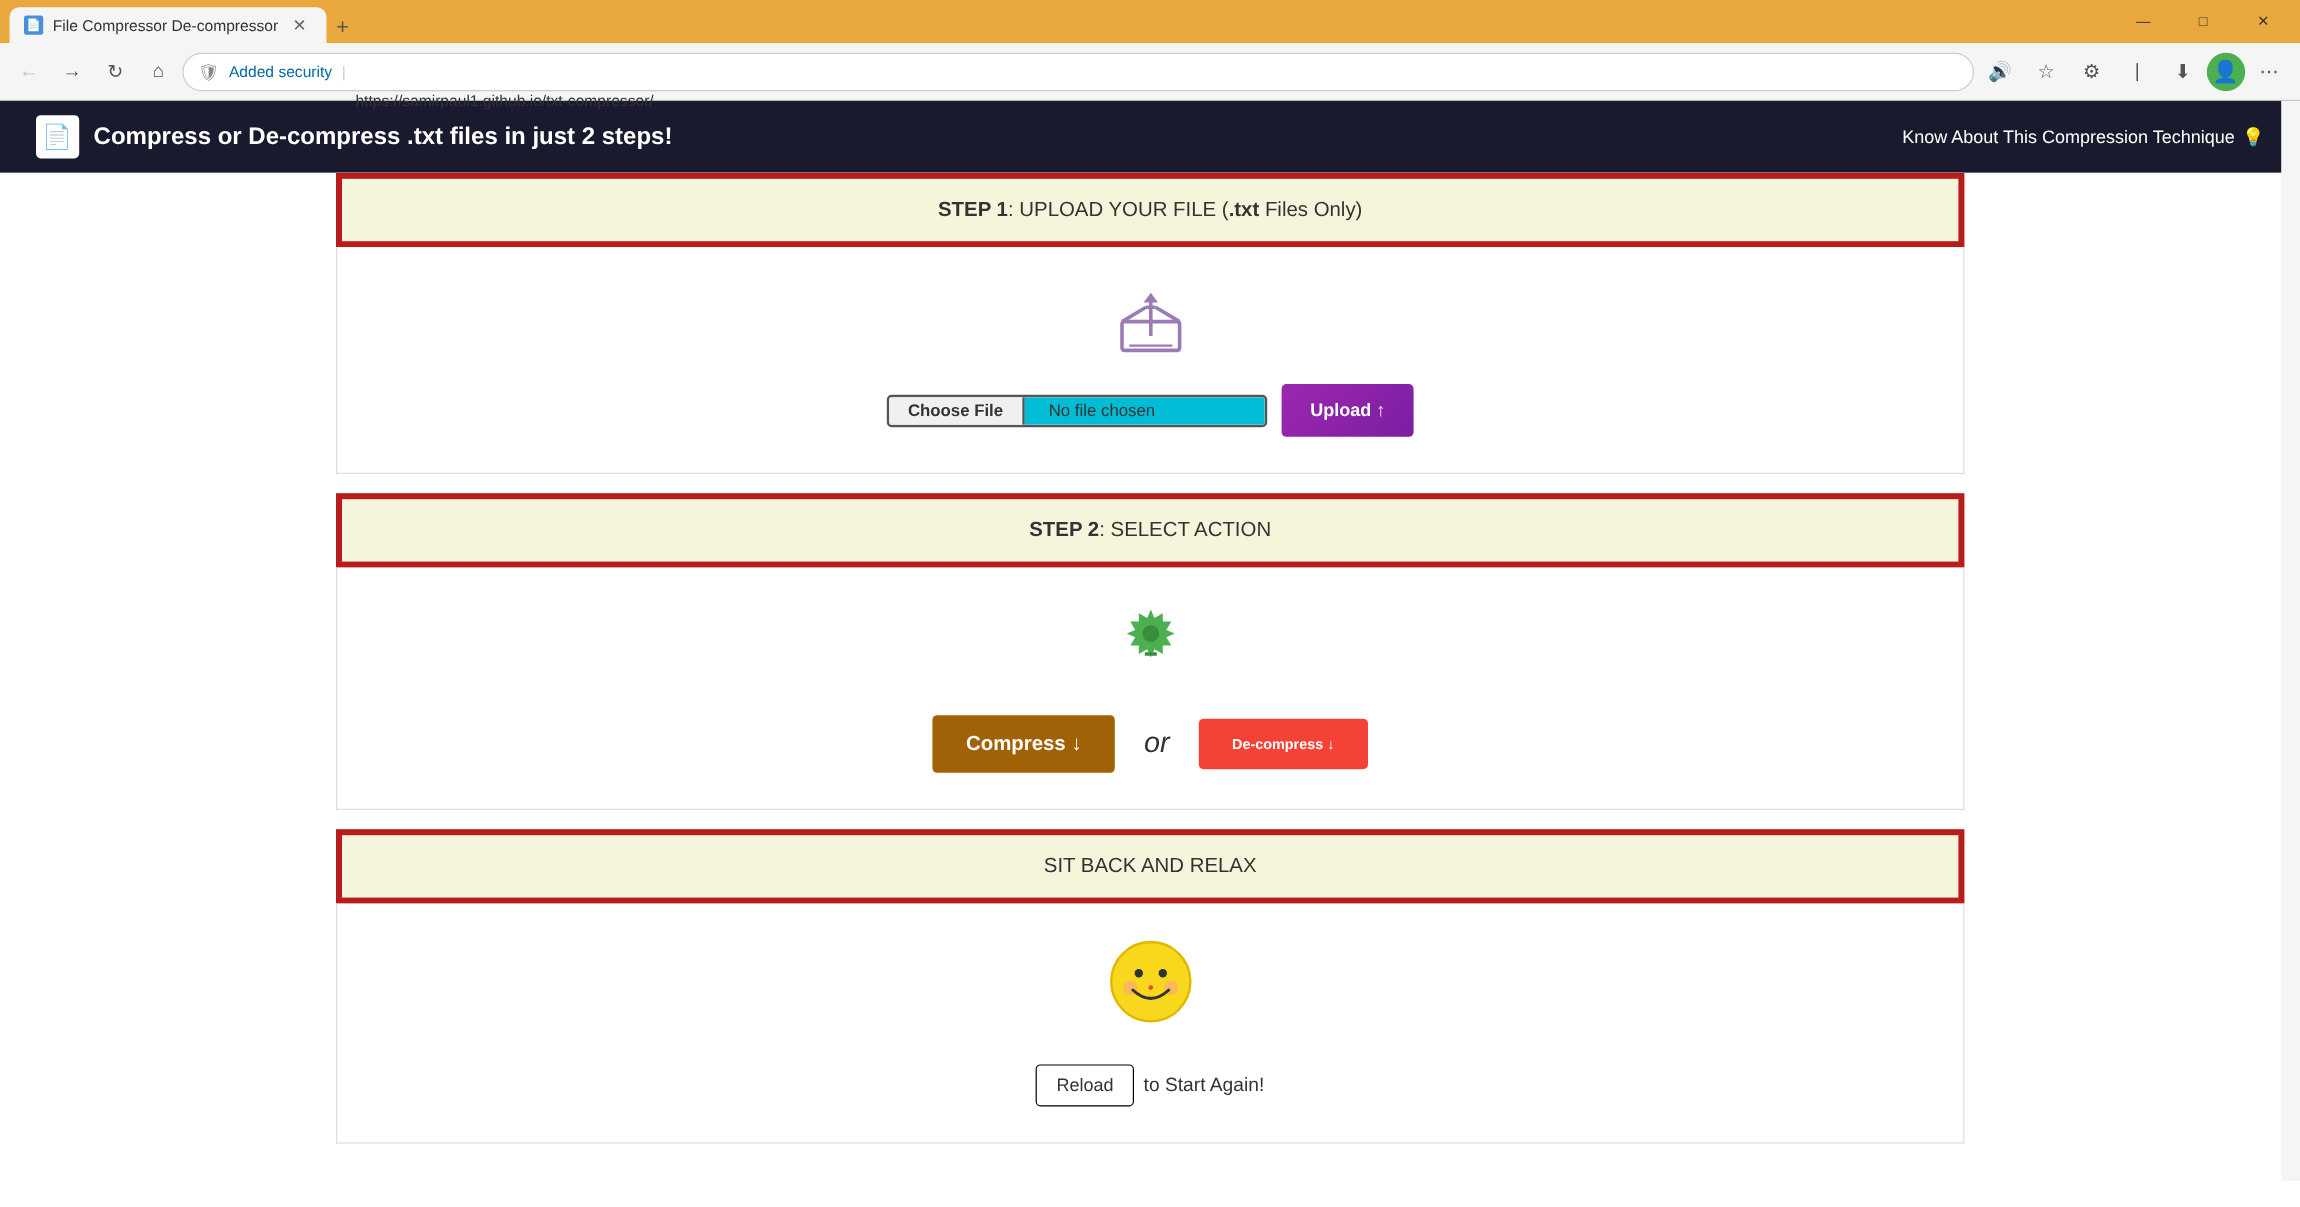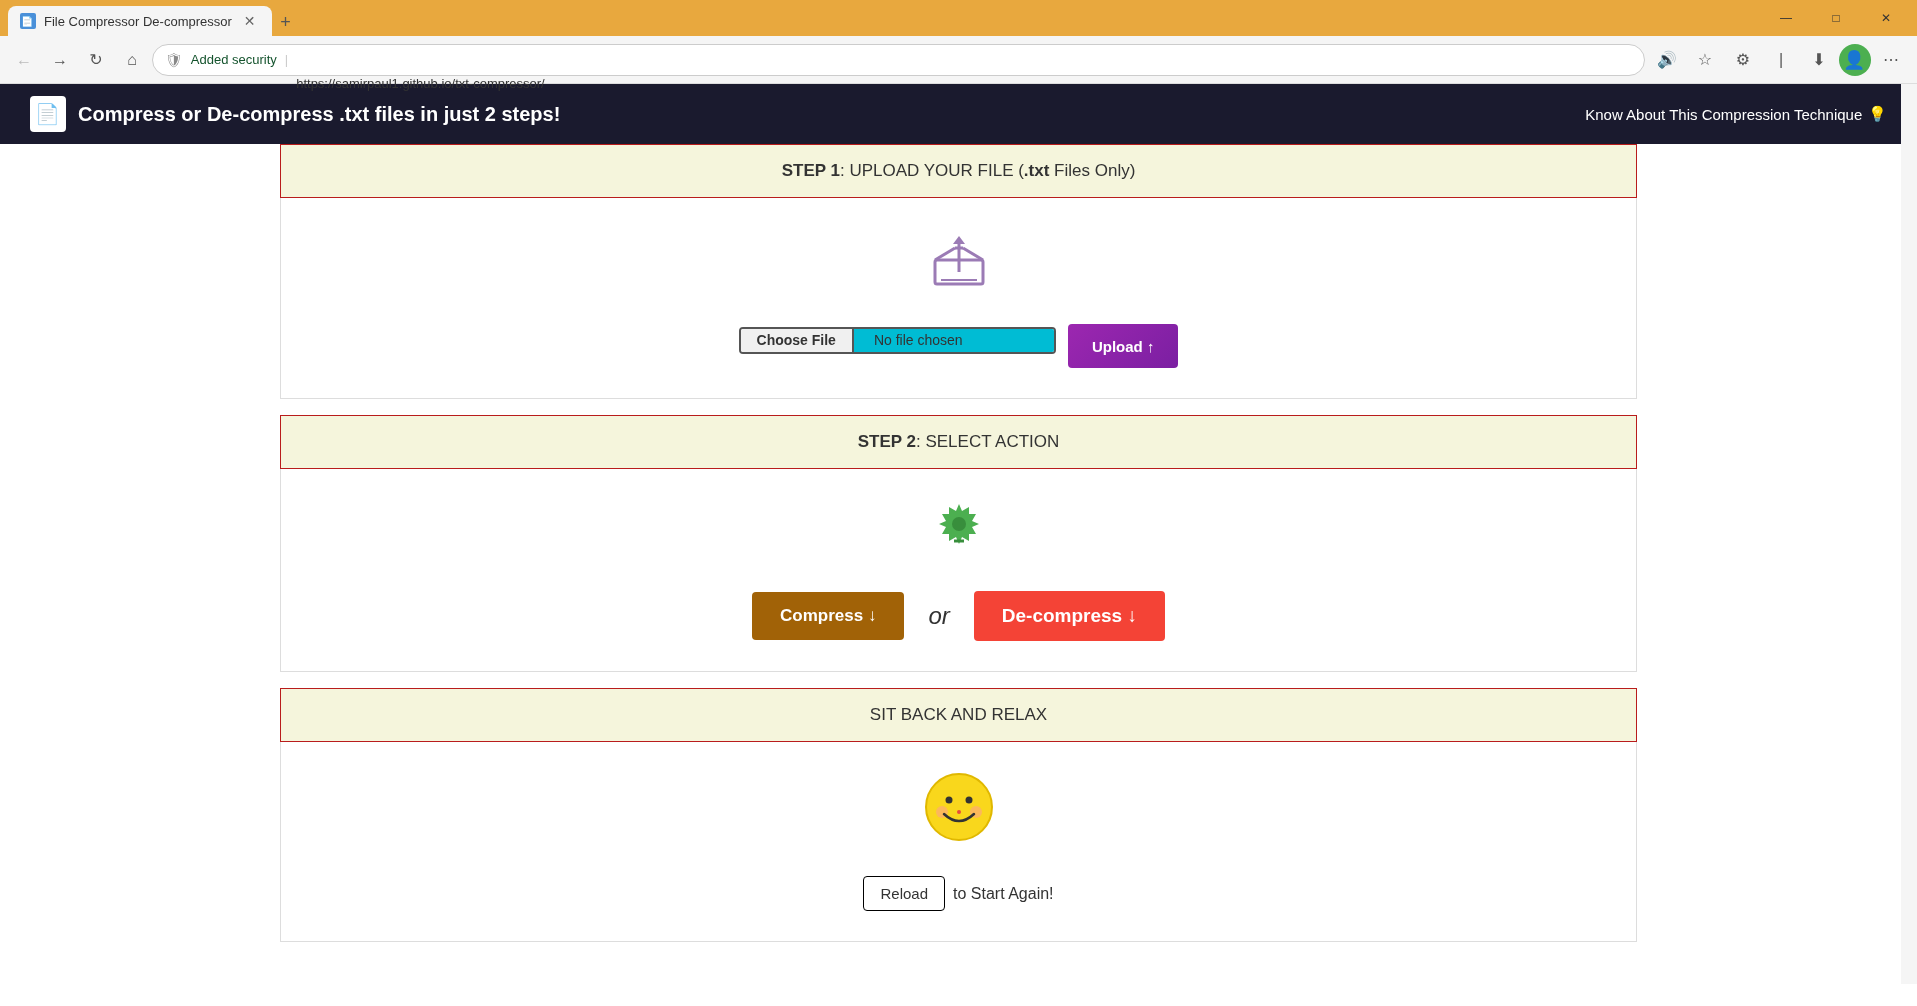--- a/index.html
+++ b/index.html
@@ -105,21 +105,21 @@
       border: 1px solid #ccc;
       border-radius: 16px;
       display: flex;
       align-items: center;
       padding: 0 12px;
       gap: 8px;
       font-size: 13px;
       color: #333;
     }
     .shield-icon { color: #888; font-size: 14px; }
-    .security-text { color: #14532d; font-size: 13px; }
+    .security-text { color: #0369a1; font-size: 13px; }
     .separator { color: #ccc; }
     .url-text { color: #333; font-size: 13px; margin-top: 48px; }
 
     .nav-right {
       display: flex;
       align-items: center;
       gap: 2px;
     }
     .nav-icon-btn {
       width: 36px;
@@ -187,21 +187,21 @@
       padding: 0 280px;
     }
 
     
     .step-section {
       margin-bottom: 0;
     }
 
     .step-header {
       background: #f5f5dc;
-      border: 1px solid #b91c1c;
+      border: 5px solid #b91c1c;
       padding: 16px 24px;
       text-align: center;
       font-size: 17px;
       color: #333;
       font-weight: normal;
     }
     .step-header .step-num { font-weight: bold; }
     .step-header .step-ext { font-weight: bold; }
 
     .step-body {
@@ -267,21 +267,20 @@
       border: none;
       padding: 0 24px;
       height: 44px;
       border-radius: 4px;
       font-size: 15px;
       font-weight: bold;
       cursor: pointer;
       display: flex;
       align-items: center;
       gap: 6px;
-      margin-top: 12px;
     }
 
     
     .action-buttons {
       display: flex;
       align-items: center;
       gap: 24px;
       margin-top: 10px;
     }
 
@@ -307,21 +306,21 @@
       font-weight: normal;
       font-style: italic;
     }
 
     .decompress-btn {
       background: #f44336;
       color: white;
       border: none;
       padding: 14px 28px;
       border-radius: 4px;
-      font-size: 19px;
+      font-size: 12px;
       font-weight: bold;
       cursor: pointer;
     }
 
     
     .relax-icon {
       font-size: 60px;
       text-align: center;
     }
 

